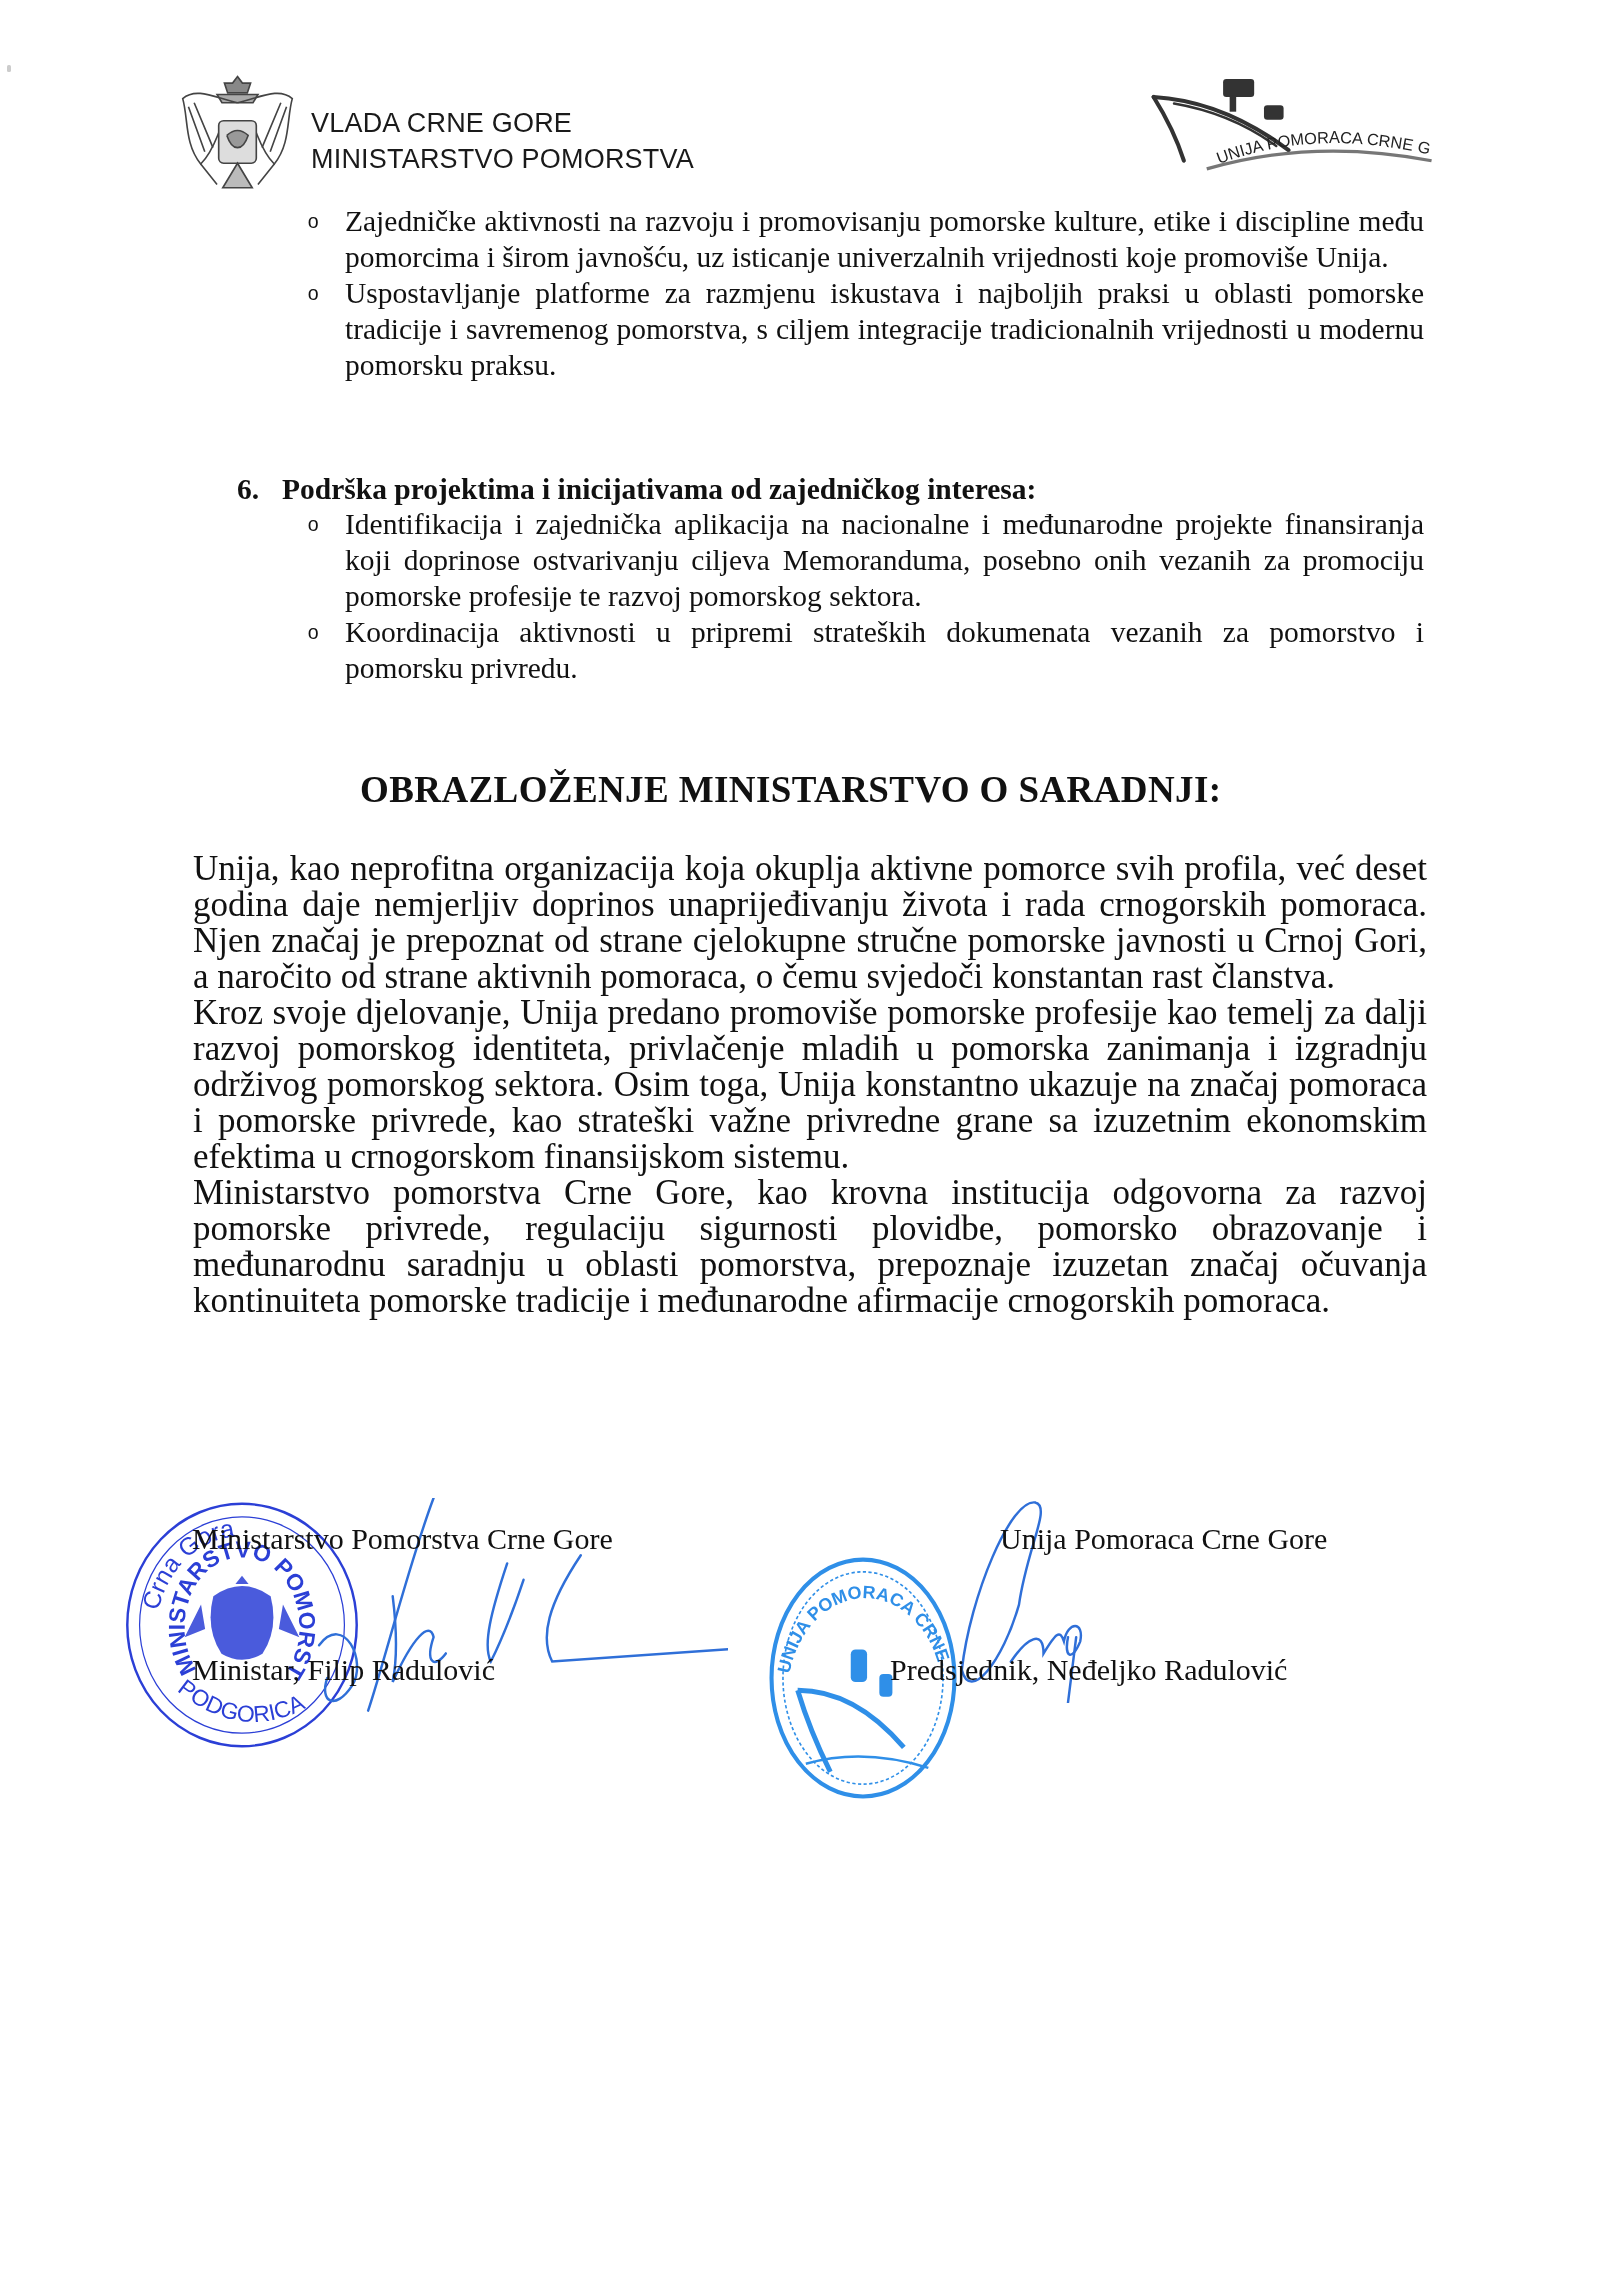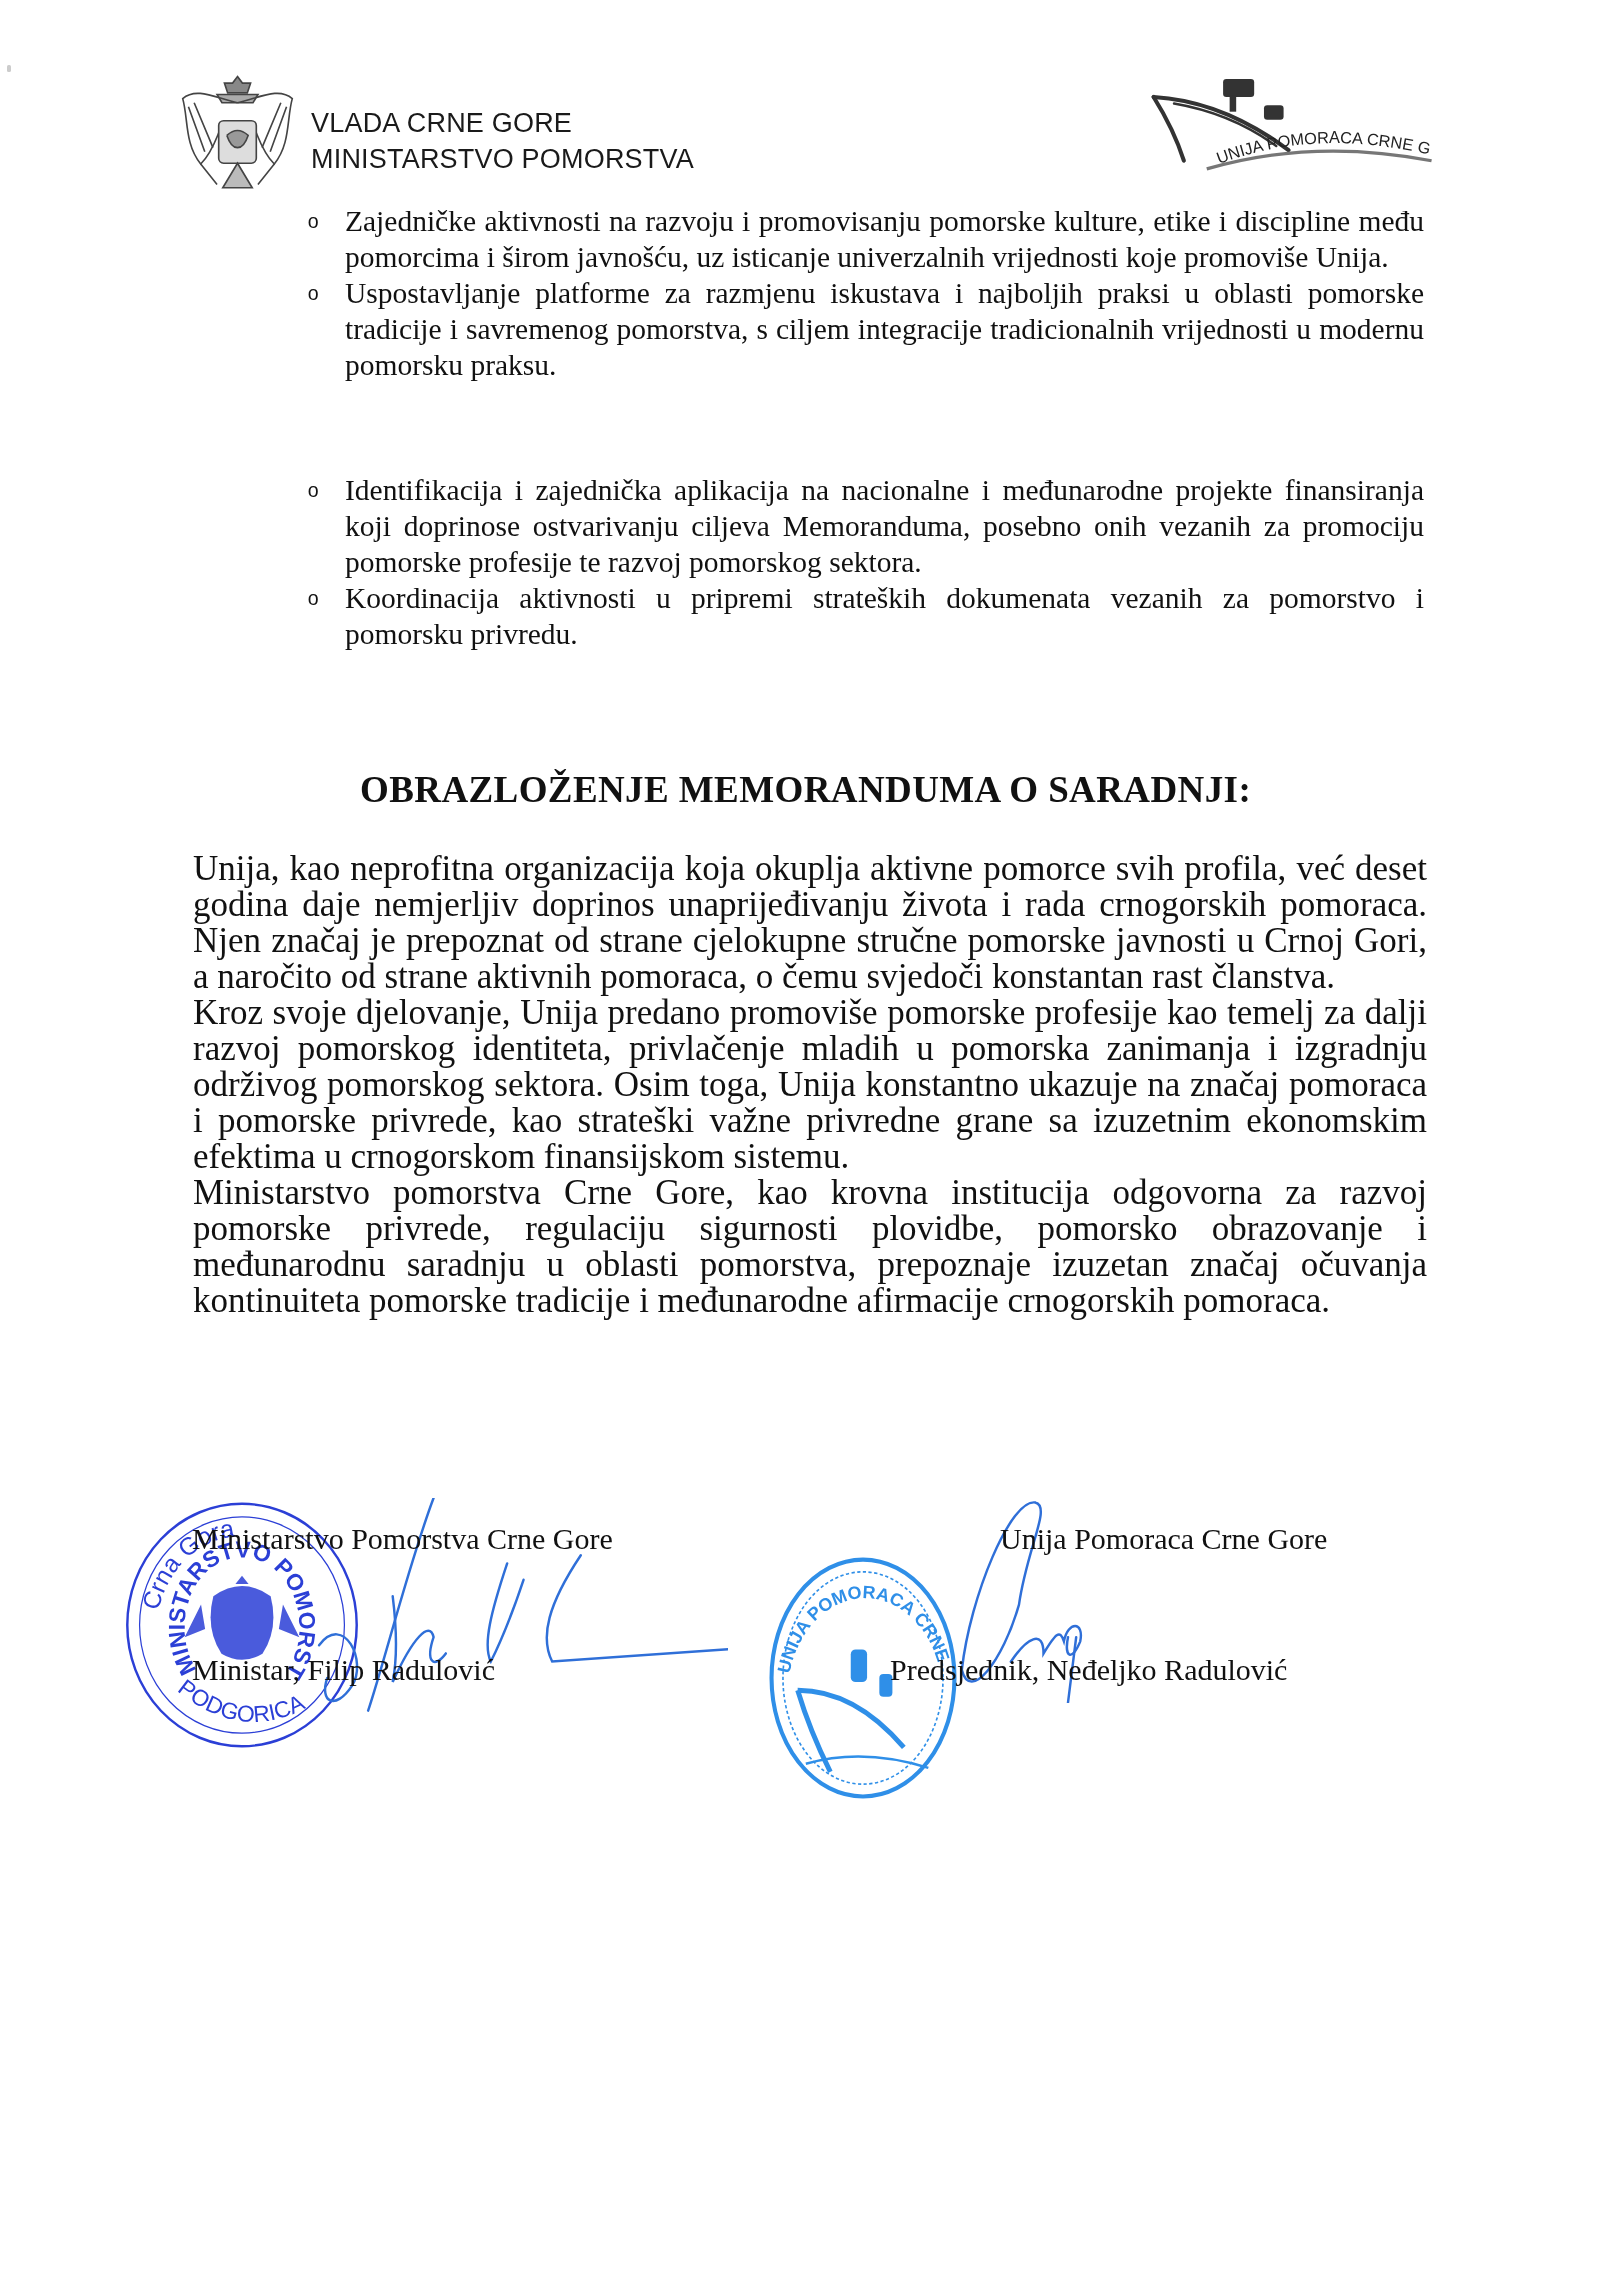--- a/index.html
+++ b/index.html
@@ -78,27 +78,30 @@
 </svg>
 
 <div class="abs section" style="top:203px;">
   <ul class="bullets bul-wrap">
     <li class="bullet"><span class="o">o</span><span>Zajedničke aktivnosti na razvoju i promovisanju pomorske kulture, etike i discipline među pomorcima i širom javnošću, uz isticanje univerzalnih vrijednosti koje promoviše Unija.</span></li>
     <li class="bullet"><span class="o">o</span><span>Uspostavljanje platforme za razmjenu iskustava i najboljih praksi u oblasti pomorske tradicije i savremenog pomorstva, s ciljem integracije tradicionalnih vrijednosti u modernu pomorsku praksu.</span></li>
   </ul>
 </div>
 
 <div class="abs section" style="top:472px;">
+  <div class="sec-head">
+    <span class="sec-num">6.</span><span>Podrška projektima i inicijativama od zajedničkog interesa:</span>
+  </div>
   <ul class="bullets bul-wrap">
     <li class="bullet"><span class="o">o</span><span>Identifikacija i zajednička aplikacija na nacionalne i međunarodne projekte finansiranja koji doprinose ostvarivanju ciljeva Memoranduma, posebno onih vezanih za promociju pomorske profesije te razvoj pomorskog sektora.</span></li>
     <li class="bullet"><span class="o">o</span><span>Koordinacija aktivnosti u pripremi strateških dokumenata vezanih za pomorstvo i pomorsku privredu.</span></li>
   </ul>
 </div>
 
-<div class="abs obraz-title">OBRAZLOŽENJE MEMORANDUMA O SARADNJI:</div>
+<div class="abs obraz-title">OBRAZLOŽENJE MINISTARSTVO O SARADNJI:</div>
 <div class="abs para-block">
   <p>Unija, kao neprofitna organizacija koja okuplja aktivne pomorce svih profila, već deset godina daje nemjerljiv doprinos unaprijeđivanju života i rada crnogorskih pomoraca. Njen značaj je prepoznat od strane cjelokupne stručne pomorske javnosti u Crnoj Gori, a naročito od strane aktivnih pomoraca, o čemu svjedoči konstantan rast članstva.</p>
   <p>Kroz svoje djelovanje, Unija predano promoviše pomorske profesije kao temelj za dalji razvoj pomorskog identiteta, privlačenje mladih u pomorska zanimanja i izgradnju održivog pomorskog sektora. Osim toga, Unija konstantno ukazuje na značaj pomoraca i pomorske privrede, kao strateški važne privredne grane sa izuzetnim ekonomskim efektima u crnogorskom finansijskom sistemu.</p>
   <p>Ministarstvo pomorstva Crne Gore, kao krovna institucija odgovorna za razvoj pomorske privrede, regulaciju sigurnosti plovidbe, pomorsko obrazovanje i međunarodnu saradnju u oblasti pomorstva, prepoznaje izuzetan značaj očuvanja kontinuiteta pomorske tradicije i međunarodne afirmacije crnogorskih pomoraca.</p>
 </div>
 
 <svg class="abs stamp-left" viewBox="0 0 300 310">
   <defs>
     <path id="stInner" d="M95 210 A 70 85 0 1 1 205 210"></path>
     <path id="stTop" d="M45 170 A 105 120 0 0 1 250 130"></path>

